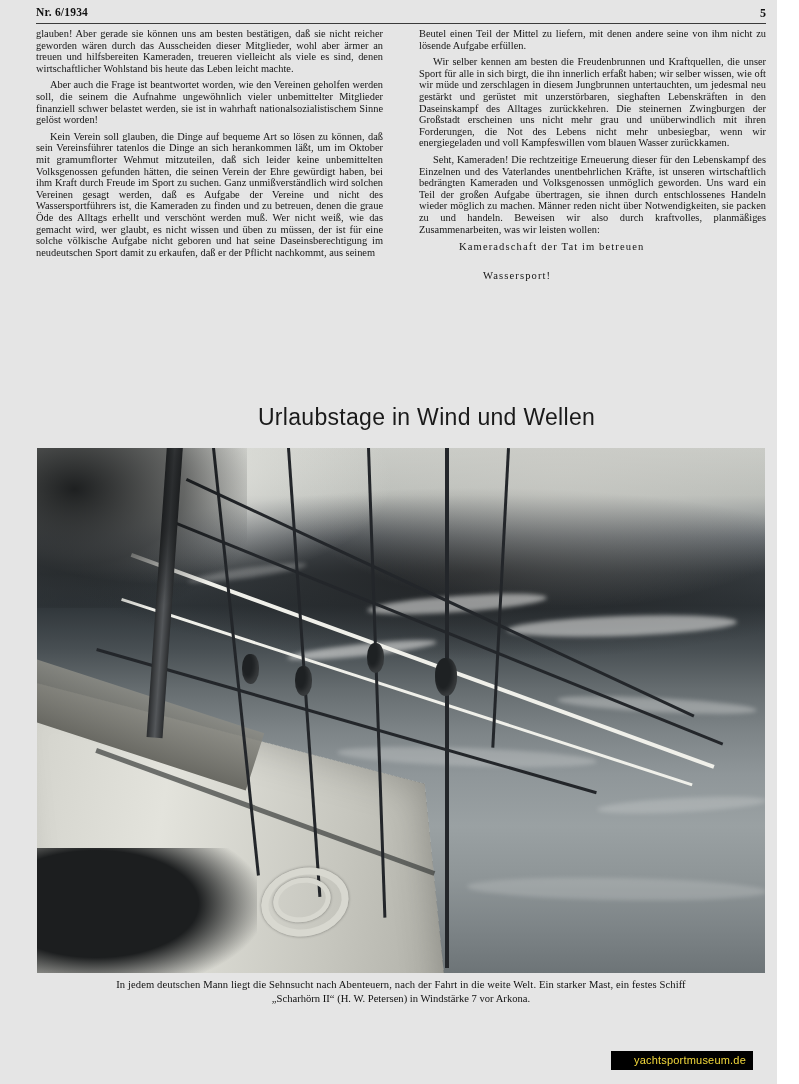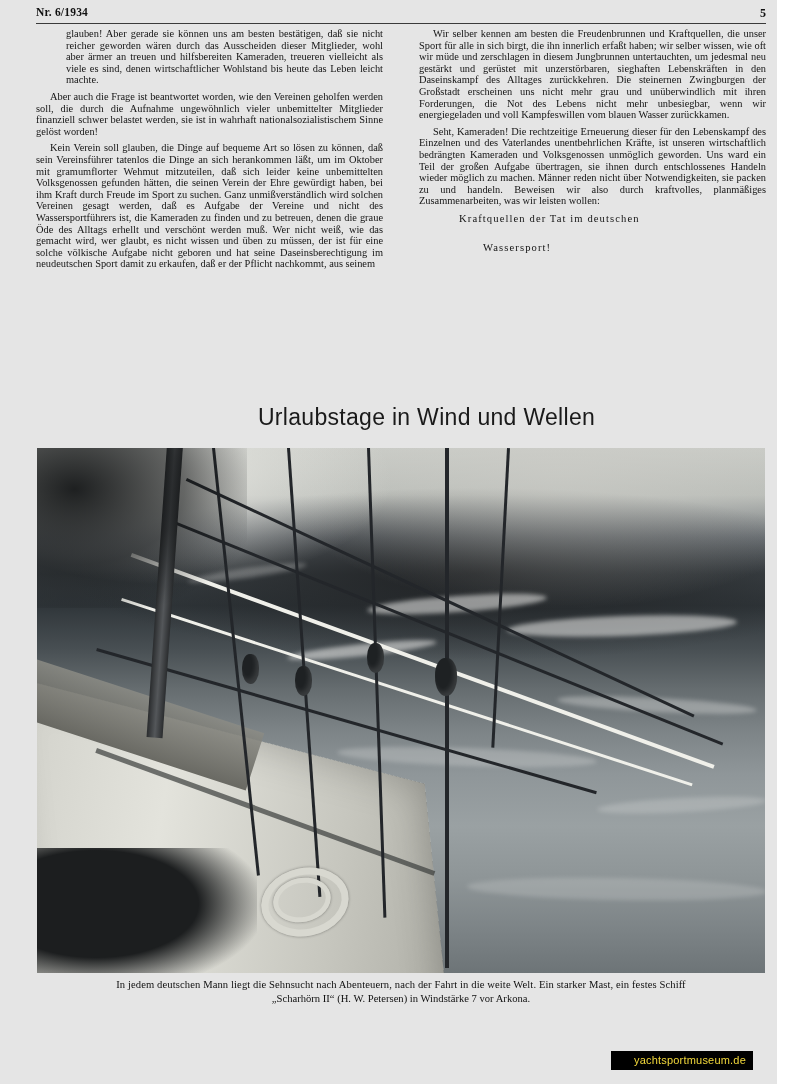--- a/index.html
+++ b/index.html
@@ -72,21 +72,21 @@
     text-justify: inter-word;
     color: #141414;
   }
   .col-left { left: 0; }
   .col-right { left: 383px; }
   .col p {
     margin: 0 0 5px 0;
     text-indent: 14px;
     hyphens: manual;
   }
-  .col p.noindent { text-indent: 0; margin-left: 30px; }
+  .col p.noindent { text-indent: 0; }
 
   .signature {
     margin-top: 9px;
     font-size: 10.6px;
     line-height: 13px;
     letter-spacing: 1.1px;
     text-indent: 0;
     text-align: left;
     padding-left: 26px;
   }
@@ -289,28 +289,29 @@
   <div class="header">
     <div class="issue">Nr. 6/1934</div>
     <div class="pagenum">5</div>
     <div class="rule"></div>
   </div>
 
   <div class="columns">
 
     <div class="col col-left">
       <p class="noindent">glauben! Aber gerade sie können uns am besten bestätigen, daß sie nicht reicher geworden wären durch das Ausscheiden dieser Mitglieder, wohl aber ärmer an treuen und hilfsbereiten Kameraden, treueren vielleicht als viele es sind, denen wirtschaftlicher Wohlstand bis heute das Leben leicht machte.</p>
-      <p>Aber auch die Frage ist beantwortet worden, wie den Vereinen geholfen werden soll, die durch die Aufnahme ungewöhnlich vieler unbemittelter Mitglieder finanziell schwer belastet werden, sie ist in wahrhaft nationalsozialistischem Sinne gelöst worden!</p>
+      <p>Aber auch die Frage ist beantwortet worden, wie den Vereinen geholfen werden soll, die seinem die Aufnahme ungewöhnlich vieler unbemittelter Mitglieder finanziell schwer belastet werden, sie ist in wahrhaft nationalsozialistischem Sinne gelöst worden!</p>
       <p>Kein Verein soll glauben, die Dinge auf bequeme Art so lösen zu können, daß sein Vereinsführer tatenlos die Dinge an sich herankommen läßt, um im Oktober mit gramumflorter Wehmut mitzuteilen, daß sich leider keine unbemittelten Volksgenossen gefunden hätten, die seinen Verein der Ehre gewürdigt haben, bei ihm Kraft durch Freude im Sport zu suchen. Ganz unmißverständlich wird solchen Vereinen gesagt werden, daß es Aufgabe der Vereine und nicht des Wassersportführers ist, die Kameraden zu finden und zu betreuen, denen die graue Öde des Alltags erhellt und verschönt werden muß. Wer nicht weiß, wie das gemacht wird, wer glaubt, es nicht wissen und üben zu müssen, der ist für eine solche völkische Aufgabe nicht geboren und hat seine Daseinsberechtigung im neudeutschen Sport damit zu erkaufen, daß er der Pflicht nachkommt, aus seinem</p>
     </div>
 
     <div class="col col-right">
+      <p class="noindent">Beutel einen Teil der Mittel zu liefern, mit denen andere seine von ihm nicht zu lösende Aufgabe erfüllen.</p>
       <p>Wir selber kennen am besten die Freudenbrunnen und Kraftquellen, die unser Sport für alle in sich birgt, die ihn innerlich erfaßt haben; wir selber wissen, wie oft wir müde und zerschlagen in diesem Jungbrunnen untertauchten, um jedesmal neu gestärkt und gerüstet mit unzerstörbaren, sieghaften Lebenskräften in den Daseinskampf des Alltages zurückkehren. Die steinernen Zwingburgen der Großstadt erscheinen uns nicht mehr grau und unüberwindlich mit ihren Forderungen, die Not des Lebens nicht mehr unbesiegbar, wenn wir energiegeladen und voll Kampfeswillen vom blauen Wasser zurückkamen.</p>
       <p>Seht, Kameraden! Die rechtzeitige Erneuerung dieser für den Lebenskampf des Einzelnen und des Vaterlandes unentbehrlichen Kräfte, ist unseren wirtschaftlich bedrängten Kameraden und Volksgenossen unmöglich geworden. Uns ward ein Teil der großen Aufgabe übertragen, sie ihnen durch entschlossenes Handeln wieder möglich zu machen. Männer reden nicht über Notwendigkeiten, sie packen zu und handeln. Beweisen wir also durch kraftvolles, planmäßiges Zusammenarbeiten, was wir leisten wollen:</p>
-      <p class="signature">Kraftquellen der Tat im deutschen</p>
+      <p class="signature">Kameradschaft der Tat im betreuen</p>
       <p class="signature" style="margin-top:16px;padding-left:50px;">Wassersport!</p>
     </div>
 
   </div>
 
   <div class="article-title">Urlaubstage in Wind und Wellen</div>
 
   <div class="photo-frame">
     <div class="photo">
       <div class="foam f8"></div>

